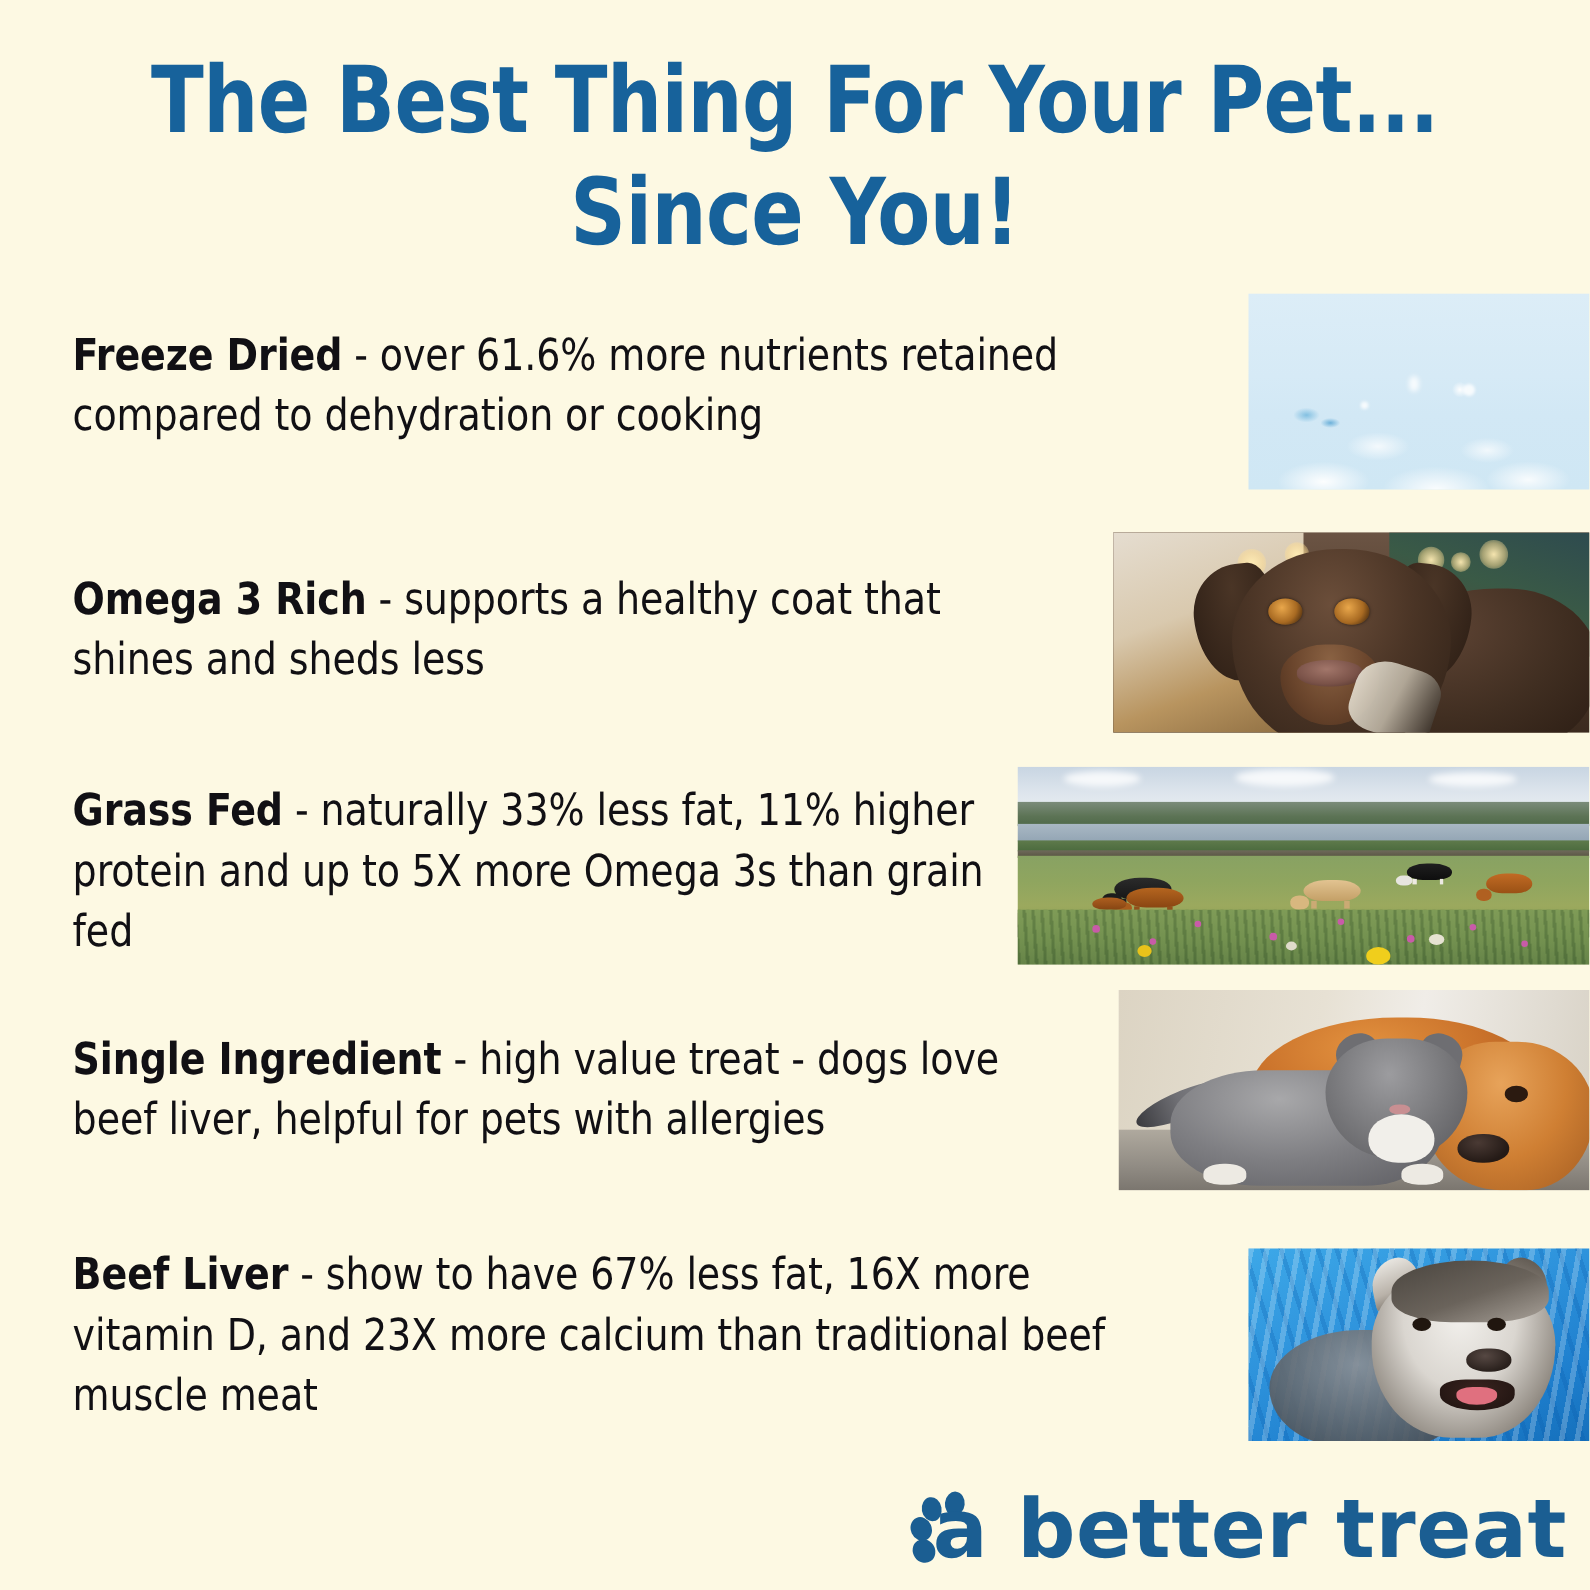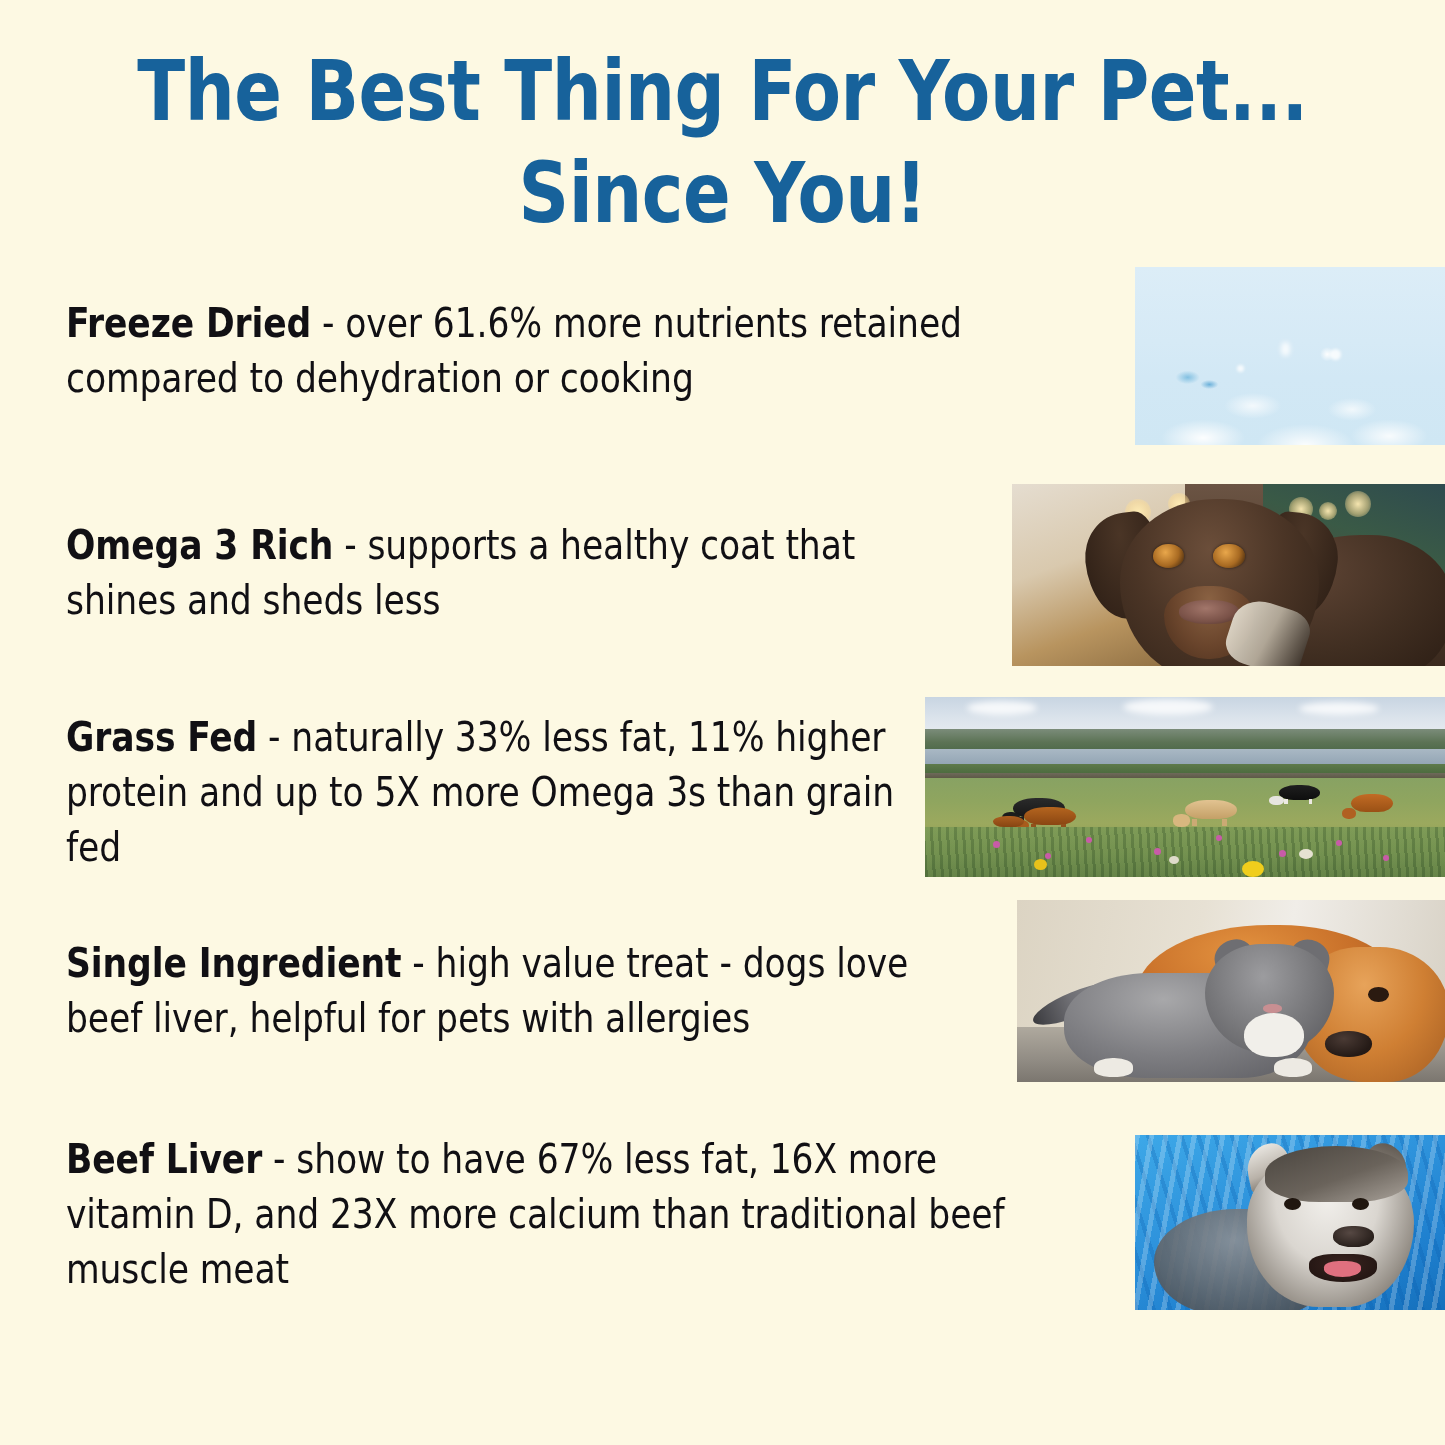--- a/index.html
+++ b/index.html
@@ -343,14 +343,23 @@
     <div class="ear r"></div>
     <div class="head"></div>
     <div class="cap"></div>
     <div class="eye l"></div>
     <div class="eye r"></div>
     <div class="nose"></div>
     <div class="mouth"></div>
     <div class="tongue"></div>
   </div>
 
+  <div class="logo">
+    <div class="paw">
+      <div class="toe t1"></div>
+      <div class="toe t2"></div>
+      <div class="toe t3"></div>
+      <div class="toe t4"></div>
+    </div>
+    <div class="word">a better treat</div>
+  </div>
 
 </div>
 
 </body></html>

